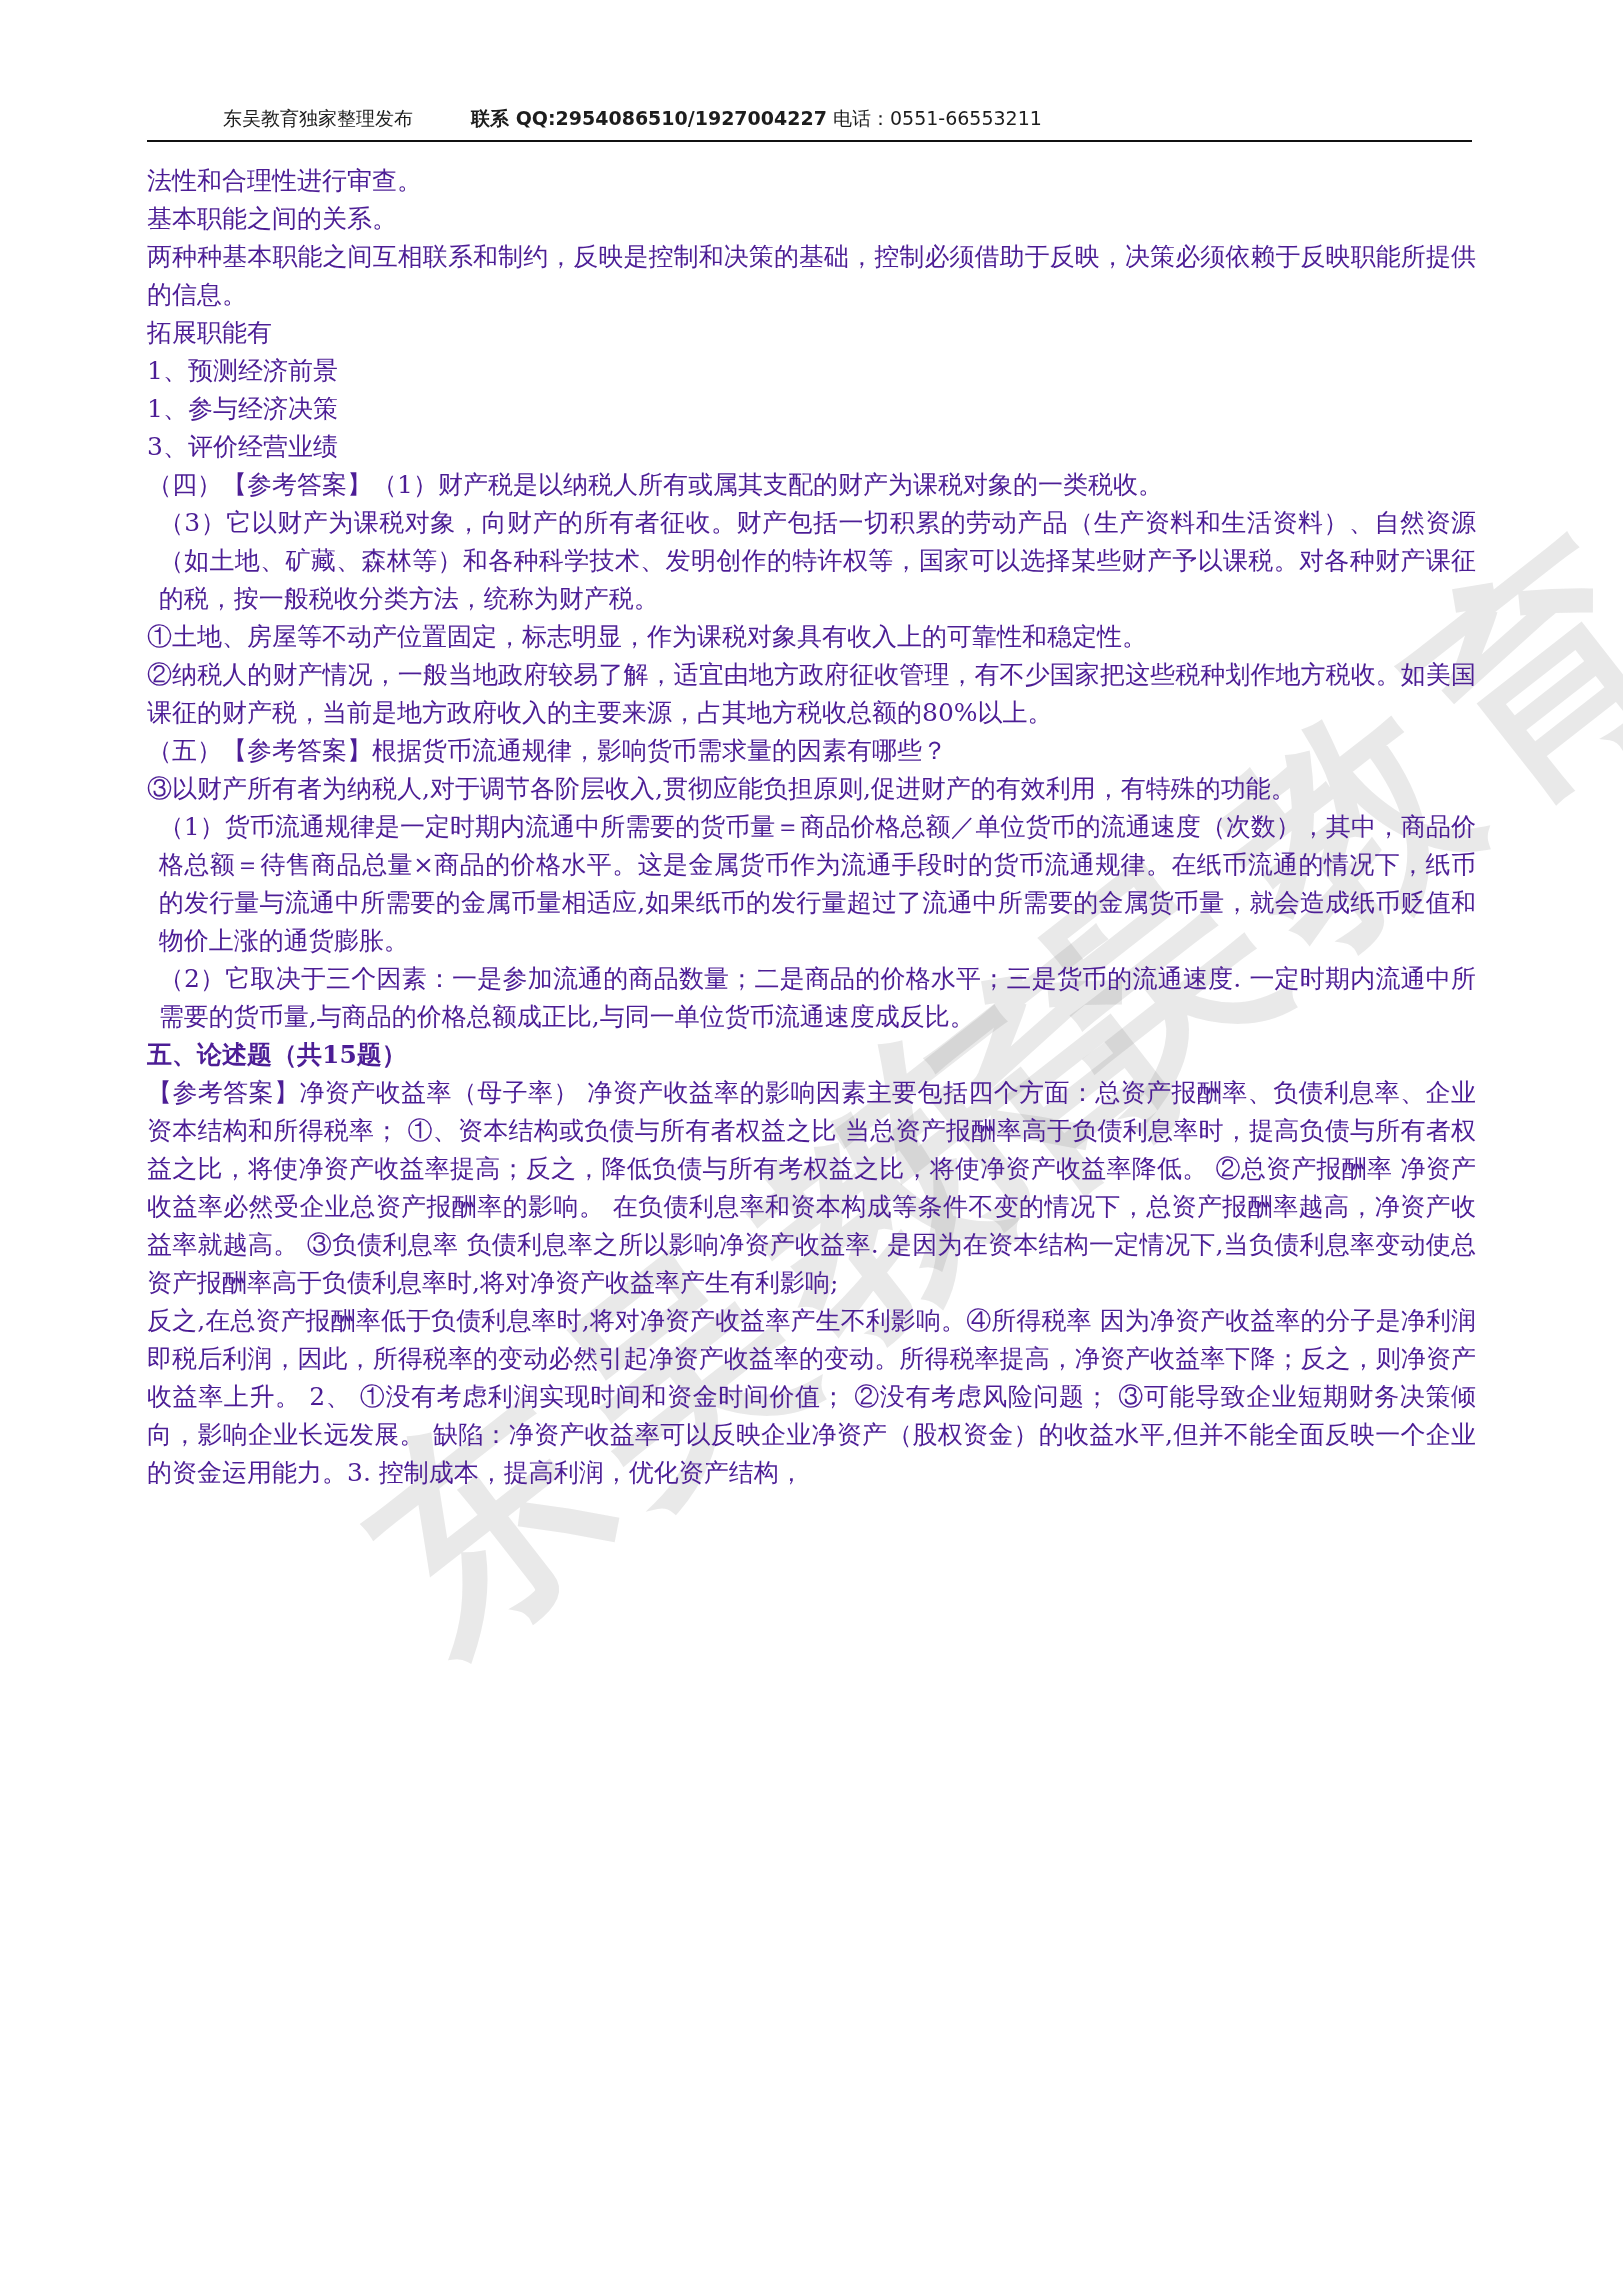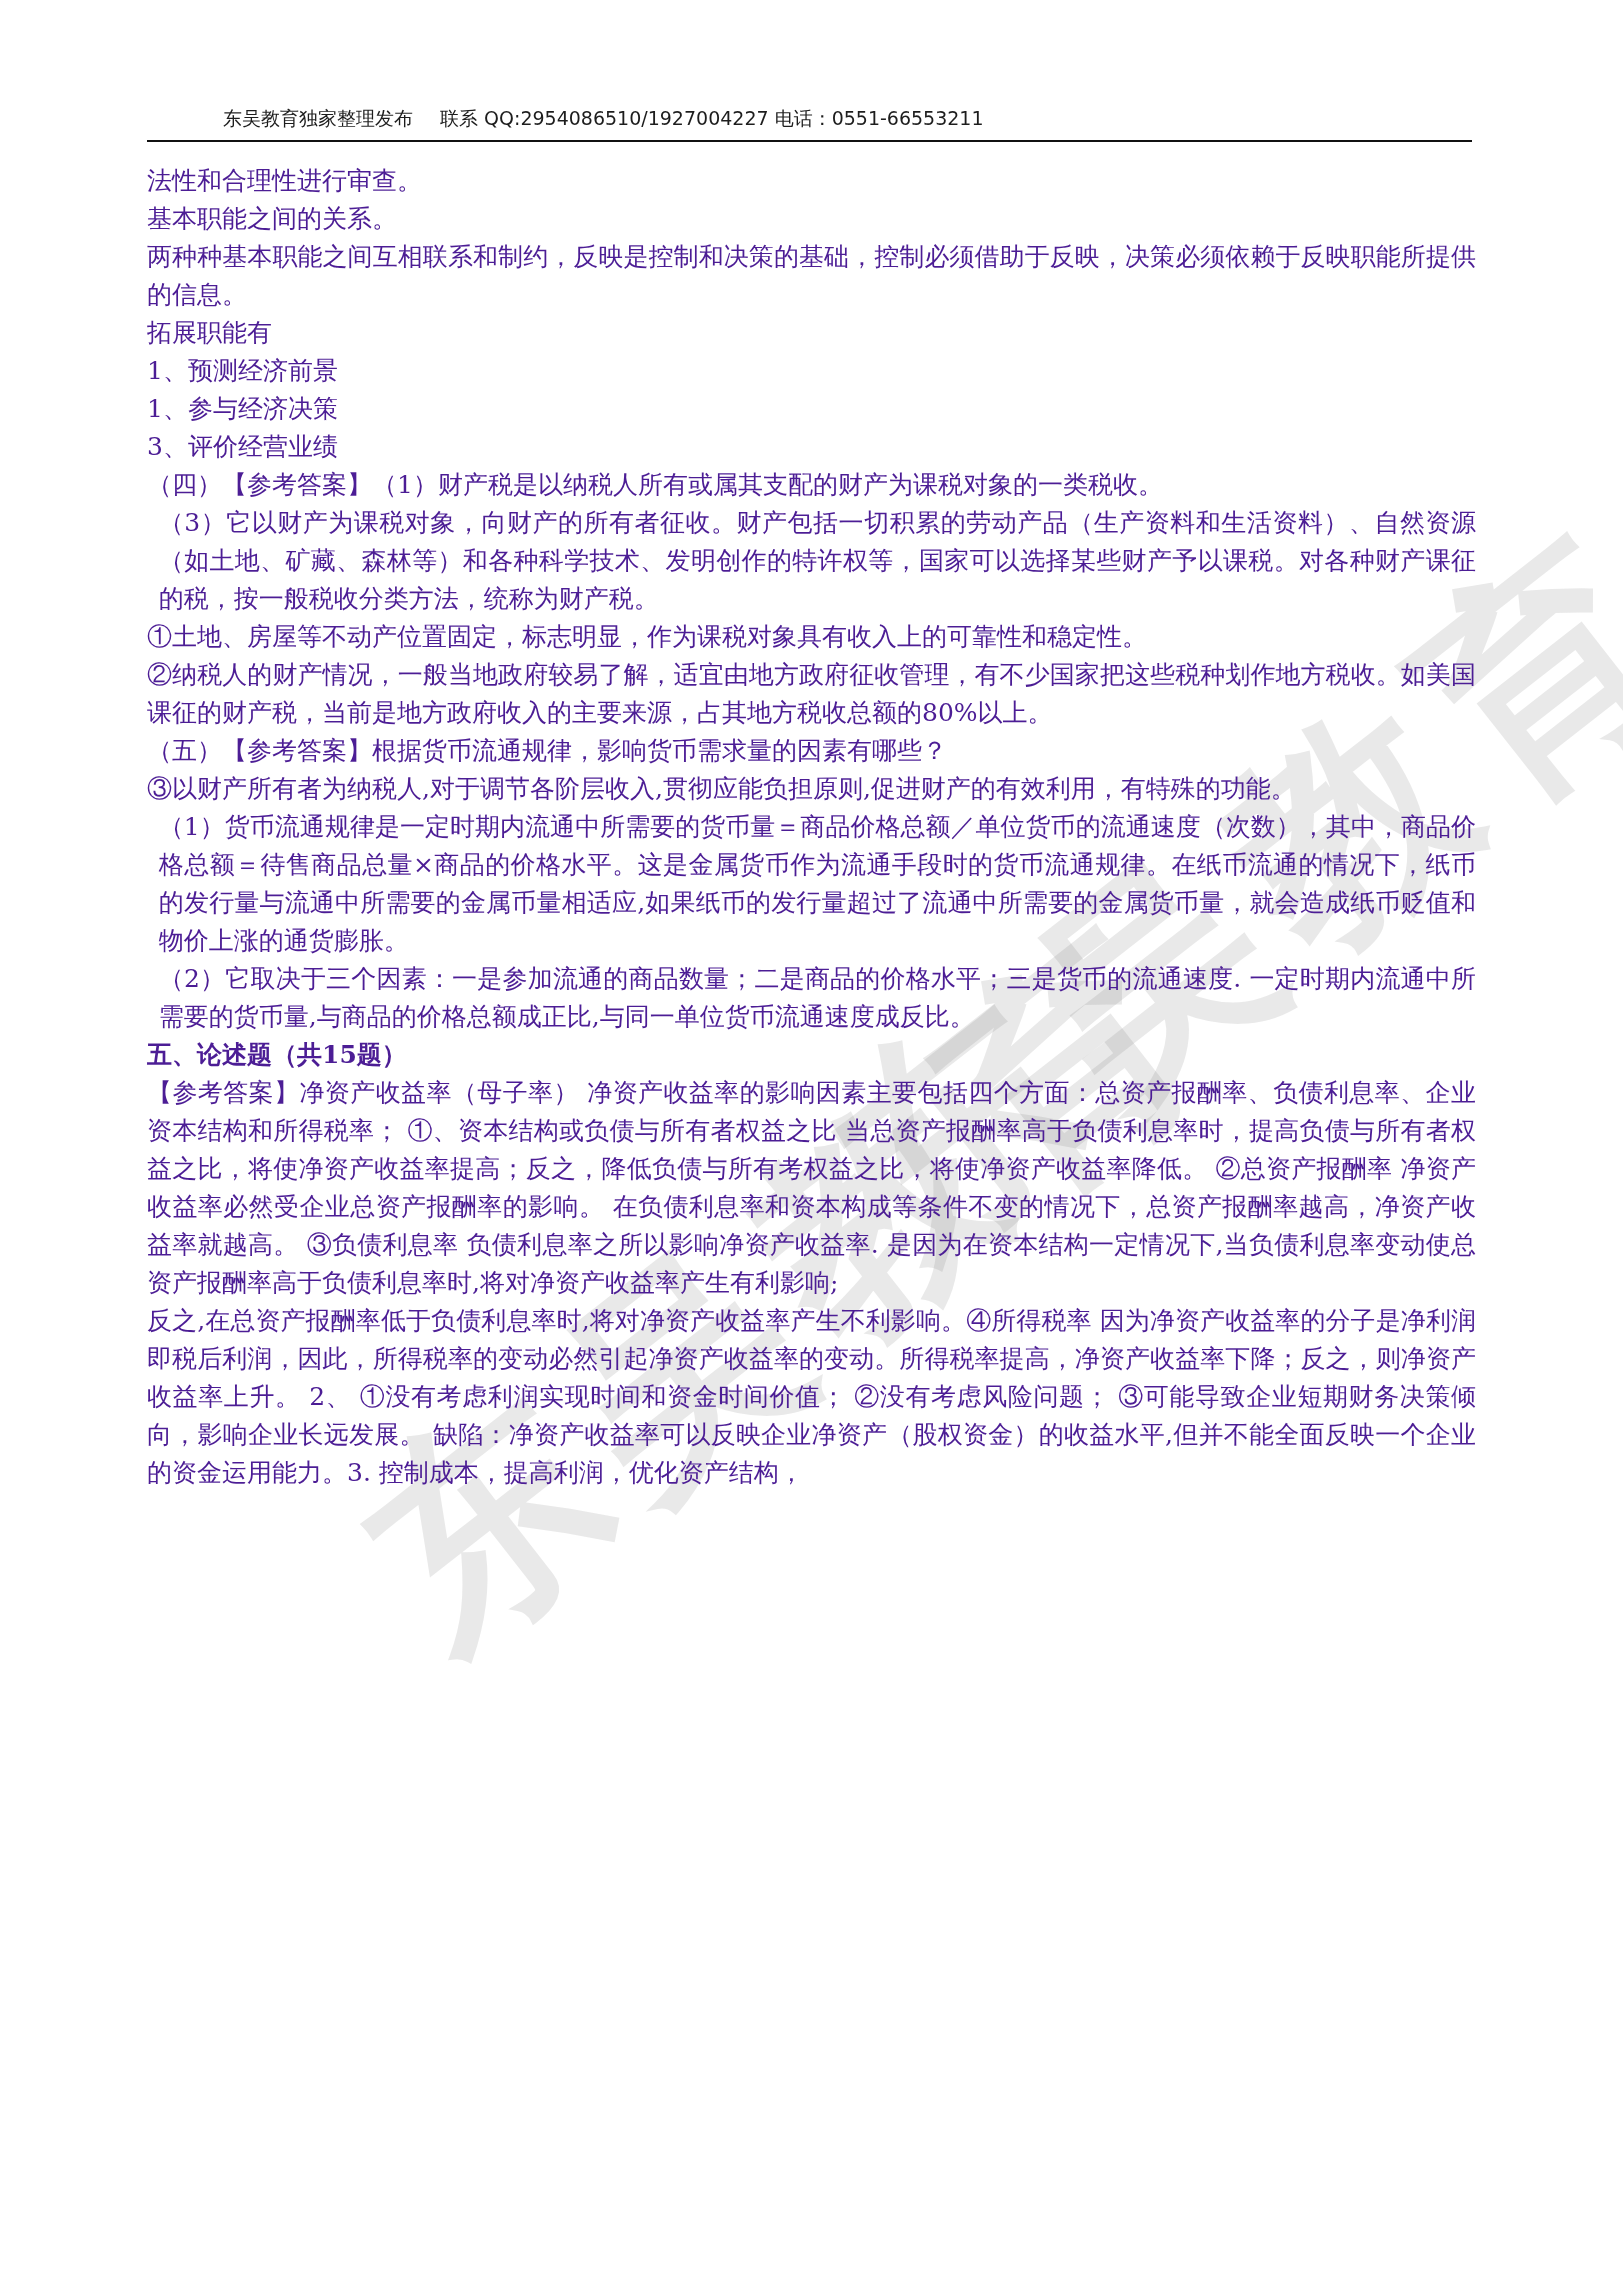--- a/index.html
+++ b/index.html
@@ -60,21 +60,21 @@
     position: absolute;
     left: 223px;
     top: 106px;
     width: 1176px;
     font-size: 19px;
     font-family: "DejaVu Sans", "Liberation Sans", sans-serif;
     color: #1d1d1d;
     white-space: nowrap;
   }
   .header .h-org { }
-  .header .h-contact { margin-left: 21px; }
+  .header .h-contact { margin-left: 52px; font-weight: bold; }
   .header .h-phone { }
   .header-rule {
     position: absolute;
     left: 147px;
     top: 140px;
     width: 1325px;
     height: 0;
     border-top: 2px solid #111;
   }
   .body-text {

